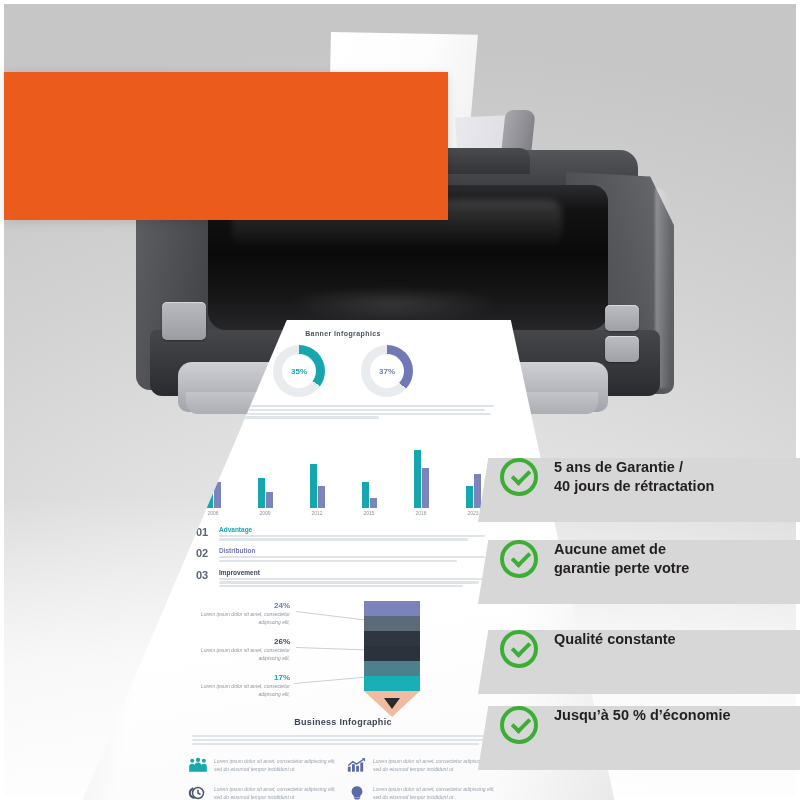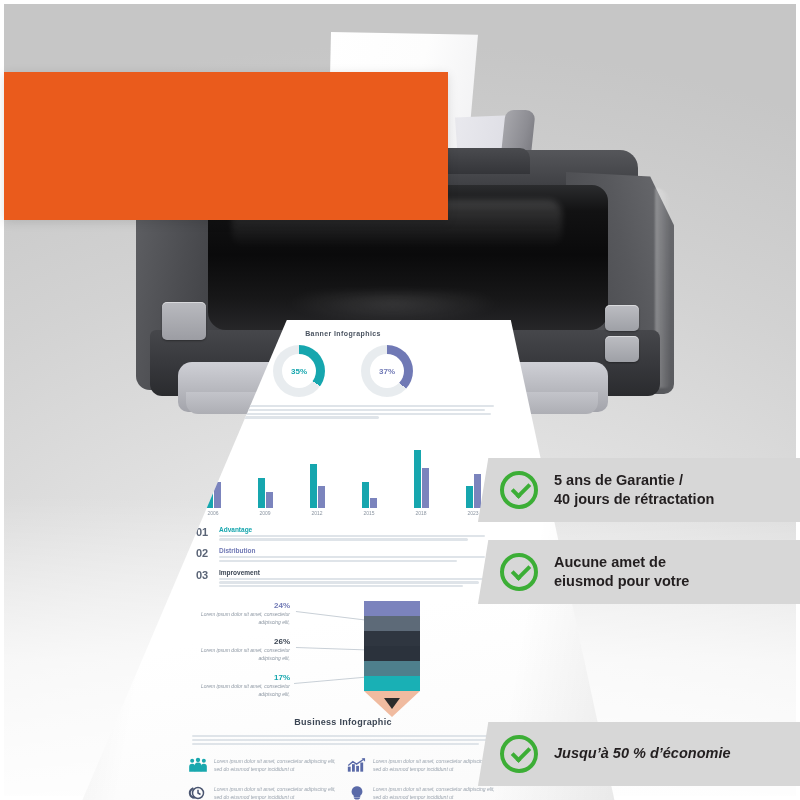--- a/index.html
+++ b/index.html
@@ -250,28 +250,28 @@
     margin:0;color:#fff;font-weight:bold;
     font-size:41px;line-height:1.12;letter-spacing:.5px;
     padding:28px 0 0 44px;
   }
   .banner .l2{display:block;}
 
   
   .feature{
     position:absolute;left:478px;width:322px;height:64px;
     background:#d7d7d7;
-    display:flex;align-items:center;
+    display:flex;
     clip-path:polygon(3.2% 0%, 100% 0%, 100% 100%, 0% 100%);
     box-shadow:0 1px 4px rgba(0,0,0,.06);
   }
   .f1{top:458px;}
   .f2{top:540px;}
   .f3{top:630px;}
-  .f4{top:722px;font-style:italic;}
+  .f4{top:706px;}
   .feature .tick{
     flex:0 0 auto;width:38px;height:38px;margin-left:22px;margin-right:16px;
     border:4px solid #3cae36;border-radius:50%;
     position:relative;box-sizing:border-box;
   }
   .feature .tick::after{
     content:"";position:absolute;left:8px;top:8px;
     width:14px;height:7px;
     border-left:4px solid #3cae36;border-bottom:4px solid #3cae36;
     transform:rotate(-45deg);
@@ -503,24 +503,30 @@
     <div class="ftext">
       <span>5 ans de Garantie /</span><br>
       <span>40 jours de rétractation</span>
     </div>
   </div>
 
   <div class="feature f2">
     <div class="tick"></div>
     <div class="ftext">
       <span>Aucune amet de</span><br>
-      <span>eiusmod pour votre</span>
+      <span>garantie perte votre</span>
     </div>
   </div>
 
+  <div class="feature f3">
+    <div class="tick"></div>
+    <div class="ftext">
+      <span>Qualité constante</span>
+    </div>
+  </div>
 
   <div class="feature f4">
     <div class="tick"></div>
     <div class="ftext">
       <span>Jusqu’à 50 % d’économie</span><br>
     </div>
   </div>
 
 </div>
 

